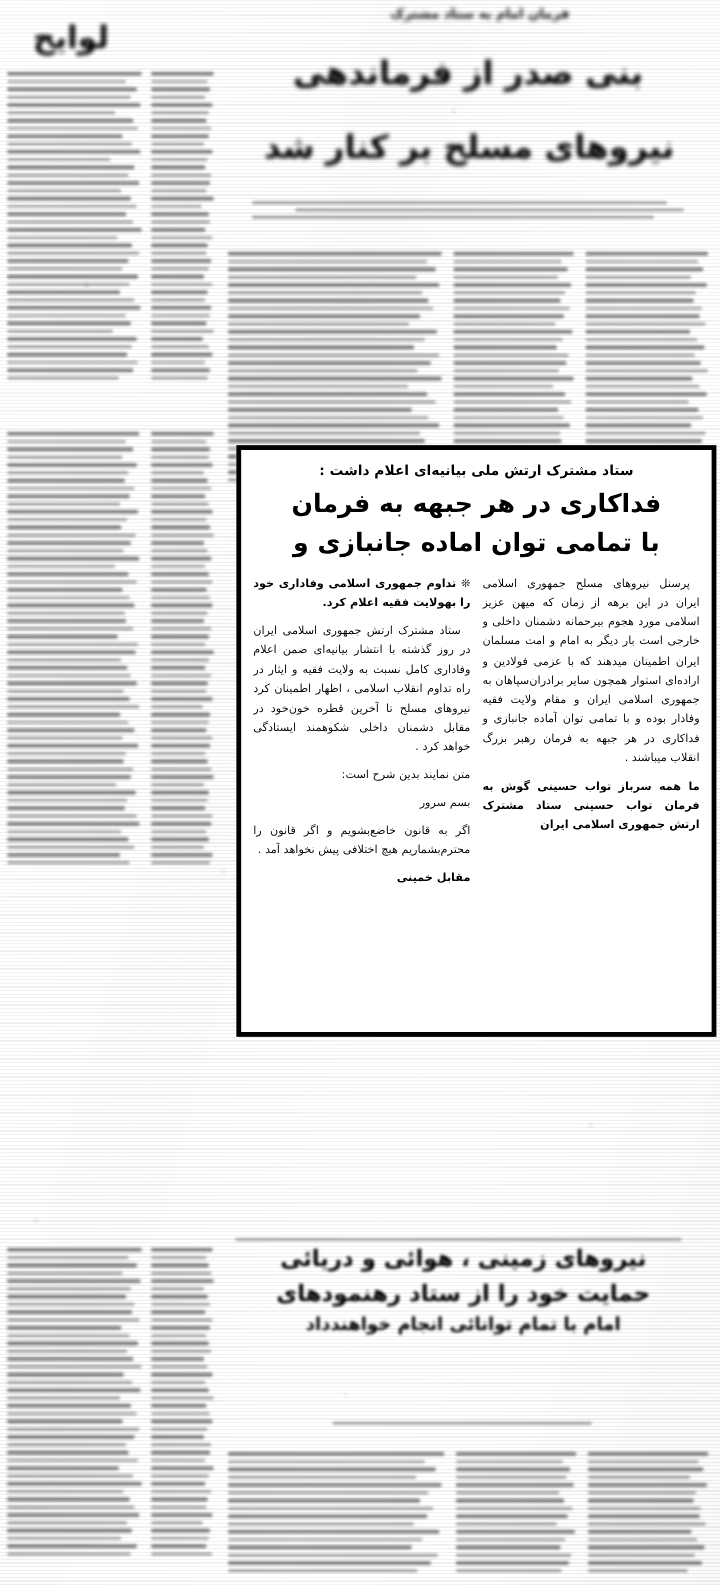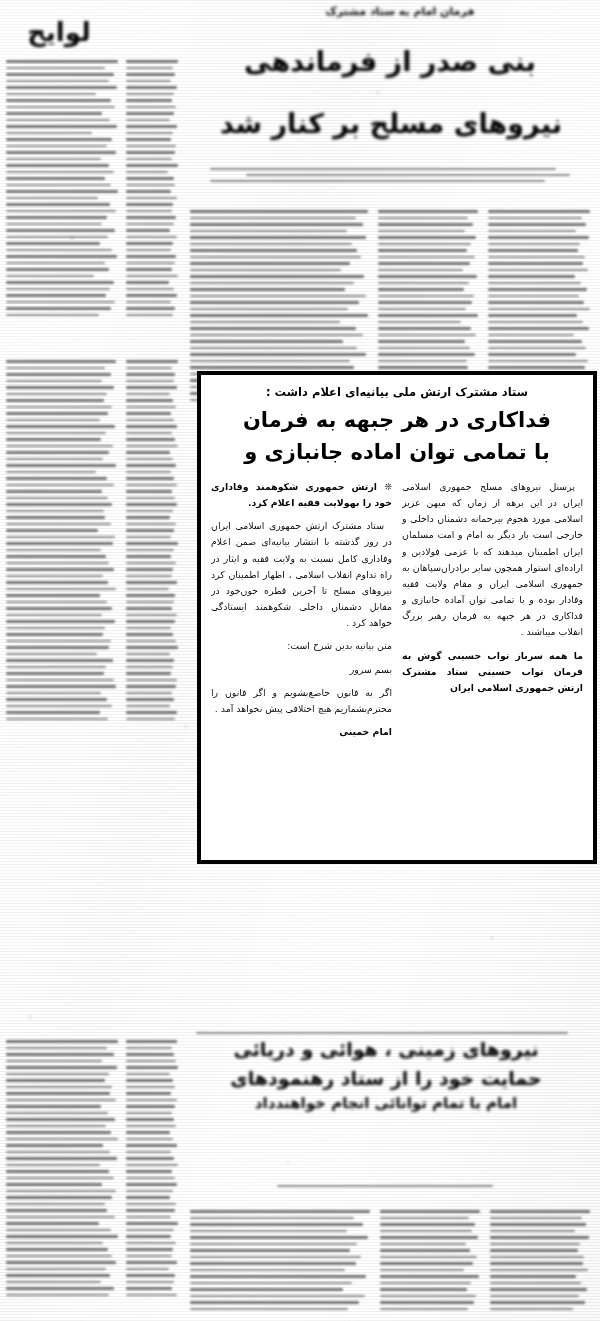--- a/index.html
+++ b/index.html
@@ -466,26 +466,26 @@
     </div>
 
     <div class="cols">
 
       <div class="col">
         <p class="indent">پرسنل نیروهای مسلح جمهوری اسلامی ایران در این برهه از زمان که میهن عزیز اسلامی مورد هجوم بیرحمانه دشمنان داخلی و خارجی است بار دیگر به امام و امت مسلمان ایران اطمینان میدهند که با عزمی فولادین و اراده‌ای استوار همچون سایر برادران‌سپاهان به جمهوری اسلامی ایران و مقام ولایت فقیه وفادار بوده و با تمامی توان آماده جانبازی و فداکاری در هر جبهه به فرمان رهبر بزرگ انقلاب میباشند .</p>
         <p class="b">ما همه سرباز تواب حسینی گوش به فرمان تواب حسینی ستاد مشترک ارتش جمهوری اسلامی ایران</p>
       </div>
 
       <div class="col">
-        <p class="bullet">❊ ارتش جمهوری شکوهمند وفاداری خود را بهولایت فقیه اعلام کرد.</p>
+        <p class="bullet">❊ تداوم جمهوری اسلامی وفاداری خود را بهولایت فقیه اعلام کرد.</p>
         <p class="indent">ستاد مشترک ارتش جمهوری اسلامی ایران در روز گذشته با انتشار بیانیه‌ای ضمن اعلام وفاداری کامل نسبت به ولایت فقیه و ایثار در راه تداوم انقلاب اسلامی ، اظهار اطمینان کرد نیروهای مسلح تا آخرین قطره خون‌خود در مقابل دشمنان داخلی شکوهمند ایستادگی خواهد کرد .</p>
-        <p>متن بیانیه بدین شرح است:</p>
+        <p>متن نمایند بدین شرح است:</p>
         <p>بسم سرور</p>
         <p>اگر به قانون خاضع‌بشویم و اگر قانون را محترم‌بشماریم هیچ اختلافی پیش نخواهد آمد .</p>
-        <p class="b">امام خمینی</p>
+        <p class="b">مقابل خمینی</p>
       </div>
     </div>
   </div>
 
   <div class="blur-col" style="left:196px; top:1032px; width:384px;">
     <div class="ln s2" style="width:97%"></div>
   </div>
 
   <div class="bottomband">
     <span class="bl" style="font-size:19px;">نیروهای زمینی ، هوائی و دریائی</span>

